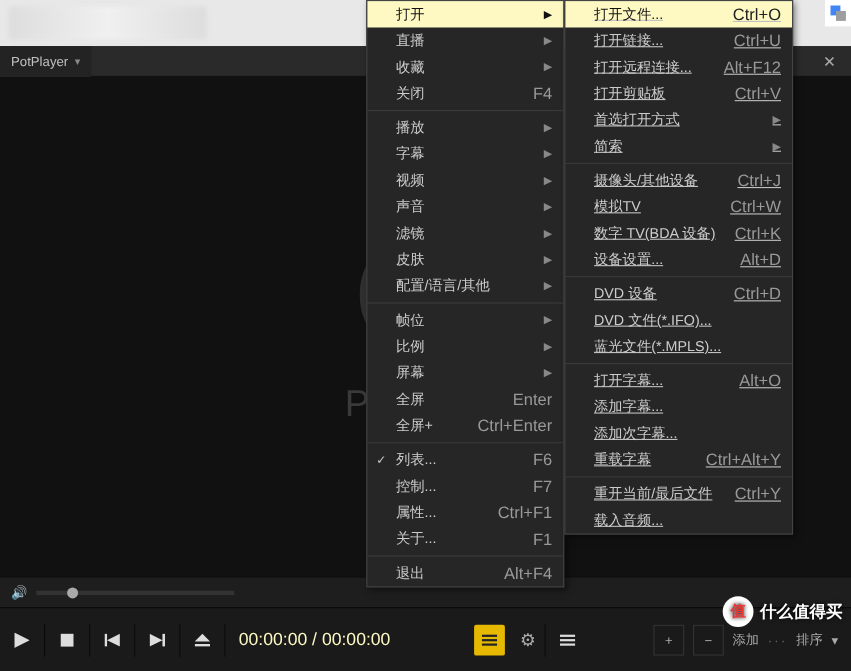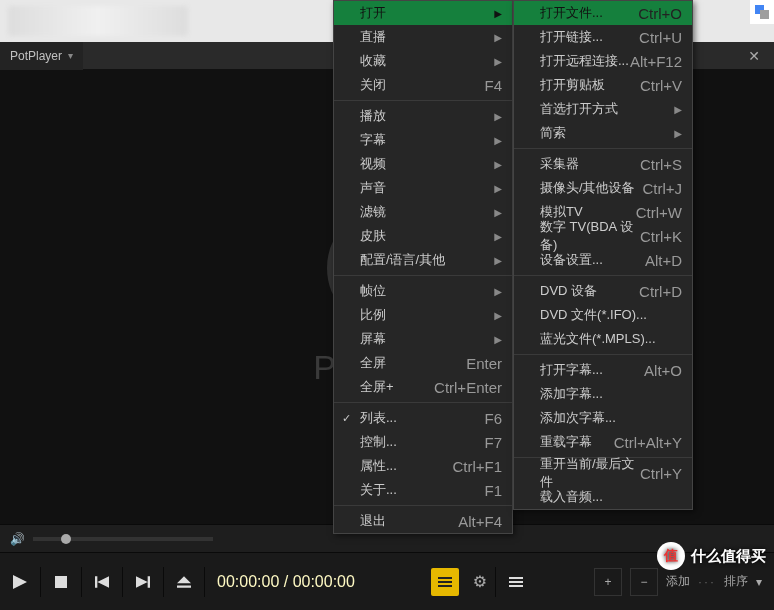--- a/index.html
+++ b/index.html
@@ -25,23 +25,23 @@
 .sep { width: 1px; height: 30px; background: #0a0a0a; }
 .timecode { padding: 0 12px; color: #fef9c3; font-size: 16px; }
 .spacer { flex: 1; }
 .pl-btn { width: 28px; height: 28px; background: #e6b800; color: #222; display: flex; align-items: center; justify-content: center; border-radius: 2px; margin: 0 6px; }
 .gear { color: #aaa; font-size: 16px; padding: 0 8px; }
 .rightctl { display:flex; align-items:center; gap:8px; padding-right:12px; color:#aaa; }
 .rbtn { width:28px; height:28px; display:flex; align-items:center; justify-content:center; border:1px solid #333; }
 
 .menu { position: absolute; background: #262626; border: 1px solid #444; box-shadow: 2px 2px 6px rgba(0,0,0,.5); font-size: 13px; }
 .menu1 { left: 333px; top: 0; width: 180px; }
-.menu2 { left: 513px; top: 0; width: 180px; }
+.menu2 { left: 513px; top: 0; width: 208px; text-decoration: underline; }
 .mi { height: 24px; display: flex; align-items: center; padding: 0 10px 0 26px; position: relative; color: #ccc; }
-.mi.hl { background: #15803d; color: #111; }
+.mi.hl { background: #fef9c3; color: #111; }
 .mi .arrow { margin-left: auto; font-size: 10px; color: #888; }
 .mi.hl .arrow { color: #111; }
 .mi .sc { margin-left: auto; color: #999; font-size: 15px; }
 .mi.hl .sc { color: #222; }
 .mi .chk { position: absolute; left: 8px; font-size: 11px; }
 .msep { height: 1px; background: #3a3a3a; margin: 3px 0; }
 
 .watermark { position: absolute; right: 8px; bottom: 40px; display: flex; align-items: center; gap: 6px; color: #fff; font-size: 15px; font-weight: 600; text-shadow: 0 0 4px #000; z-index: 50; }
 .watermark .badge { width: 28px; height: 28px; border-radius: 50%; background: #fff; color: #e33; display: flex; align-items: center; justify-content: center; font-size: 14px; }
 .obscured { color:#666; letter-spacing:2px; }
@@ -254,24 +254,20 @@
     <div class="mi">
       <span>首选打开方式</span>
       <span class="arrow">▶</span>
     </div>
     <div class="mi">
       <span>简索</span>
       <span class="arrow">▶</span>
     </div>
     <div class="msep"></div>
     <div class="mi">
-      <span>采集器</span>
-      <span class="sc">Ctrl+S</span>
-    </div>
-    <div class="mi">
       <span>摄像头/其他设备</span>
       <span class="sc">Ctrl+J</span>
     </div>
     <div class="mi">
       <span>模拟TV</span>
       <span class="sc">Ctrl+W</span>
     </div>
     <div class="mi">
       <span>数字 TV(BDA 设备)</span>
       <span class="sc">Ctrl+K</span>

